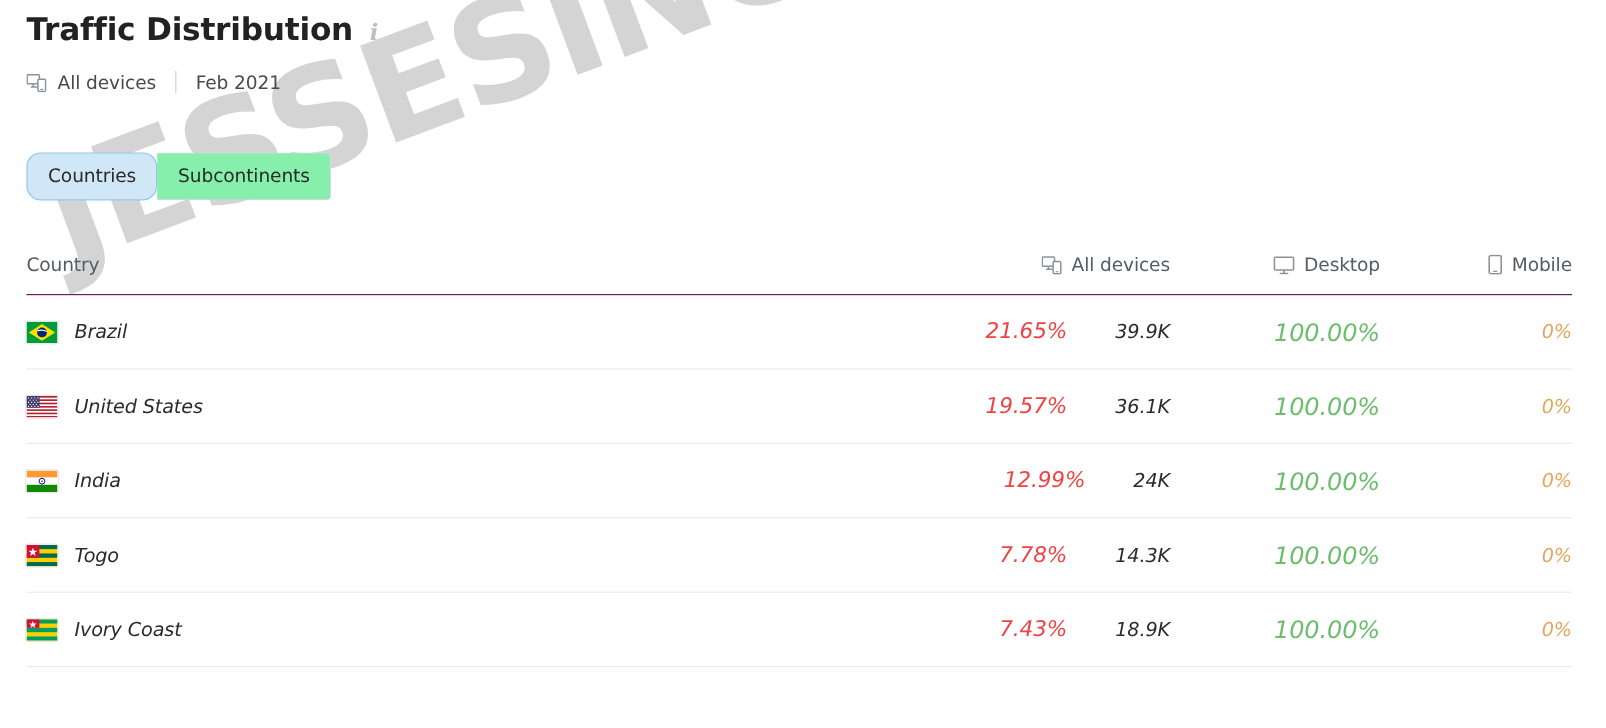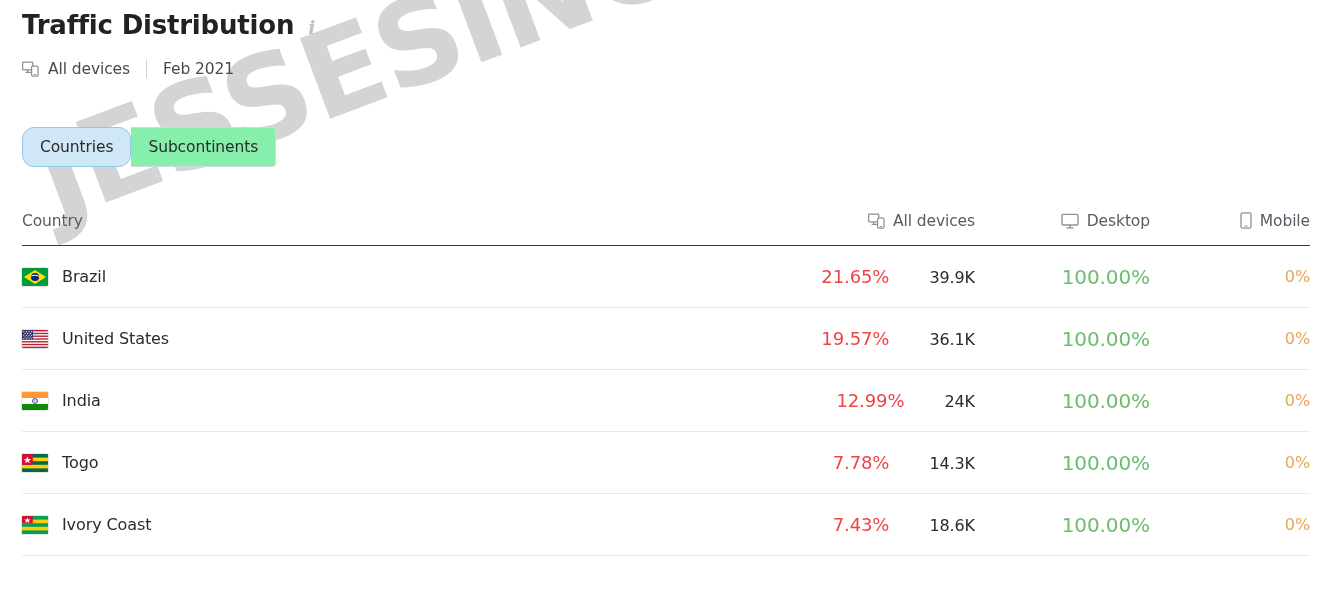--- a/index.html
+++ b/index.html
@@ -138,20 +138,21 @@
     border-bottom: 1px solid #e8eaec;
   }
 
   .thead {
     height: 50px;
     border-bottom: 1px solid #701a75;
   }
 
   .tbody-row {
     height: 62px;
+    font-style: italic;
   }
 
   .tbody-row:last-child {
     border-bottom: 1px solid #e8eaec;
   }
 
   
   .c-country { width: 778px; display: flex; align-items: center; }
   .c-all     { width: 175px; display: flex; align-items: center; justify-content: flex-end; }
   .c-desktop { width: 175px; display: flex; align-items: center; justify-content: flex-end; }
@@ -464,21 +465,21 @@
               <rect width="10.8" height="7.2" fill="#d21034"></rect>
               <polygon points="5.4,1.4 6.25,3.6 8.7,3.6 6.75,5.0 7.5,7.1 5.4,5.8 3.3,7.1 4.05,5.0 2.1,3.6 4.55,3.6" fill="#ffffff"></polygon>
             </svg>
           </span>
           <span class="country-name">Ivory Coast</span>
         </span>
       </div>
       <div class="c-all">
         <span class="all-cell">
           <span class="pct-muted">7.43%</span>
-          <span class="traffic-val">18.6K</span>
+          <span class="traffic-val">18.9K</span>
         </span>
       </div>
       <div class="c-desktop">
         <span class="val-green">100.00%</span>
       </div>
       <div class="c-mobile">
         <span class="val-orange">0%</span>
       </div>
     </div>
 

